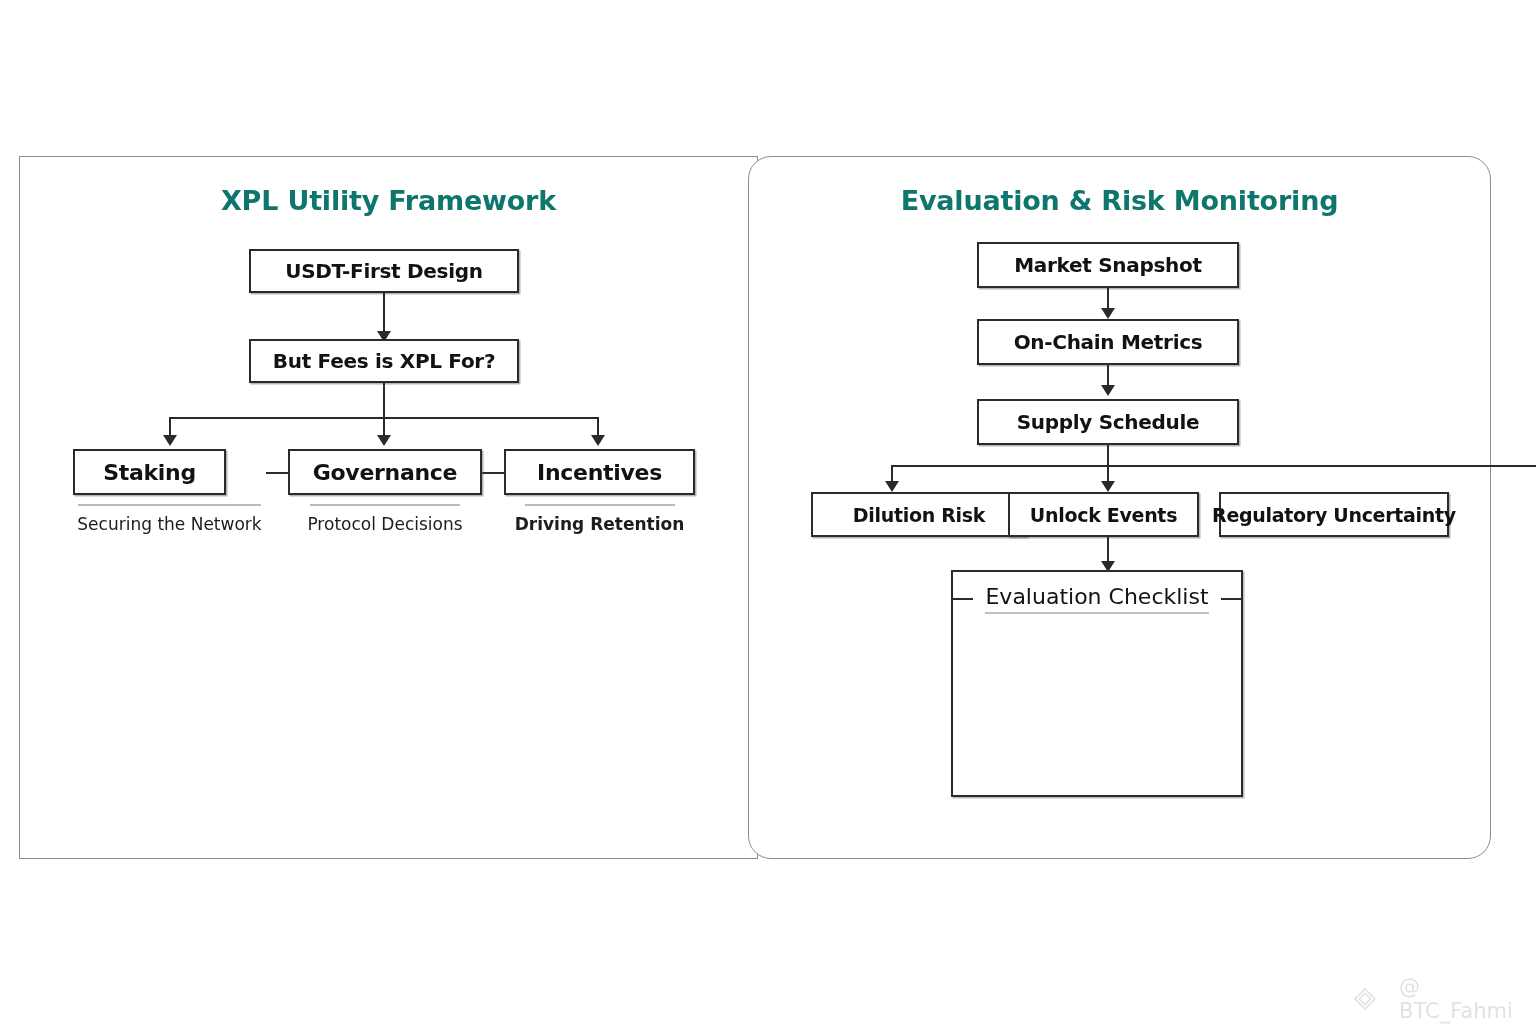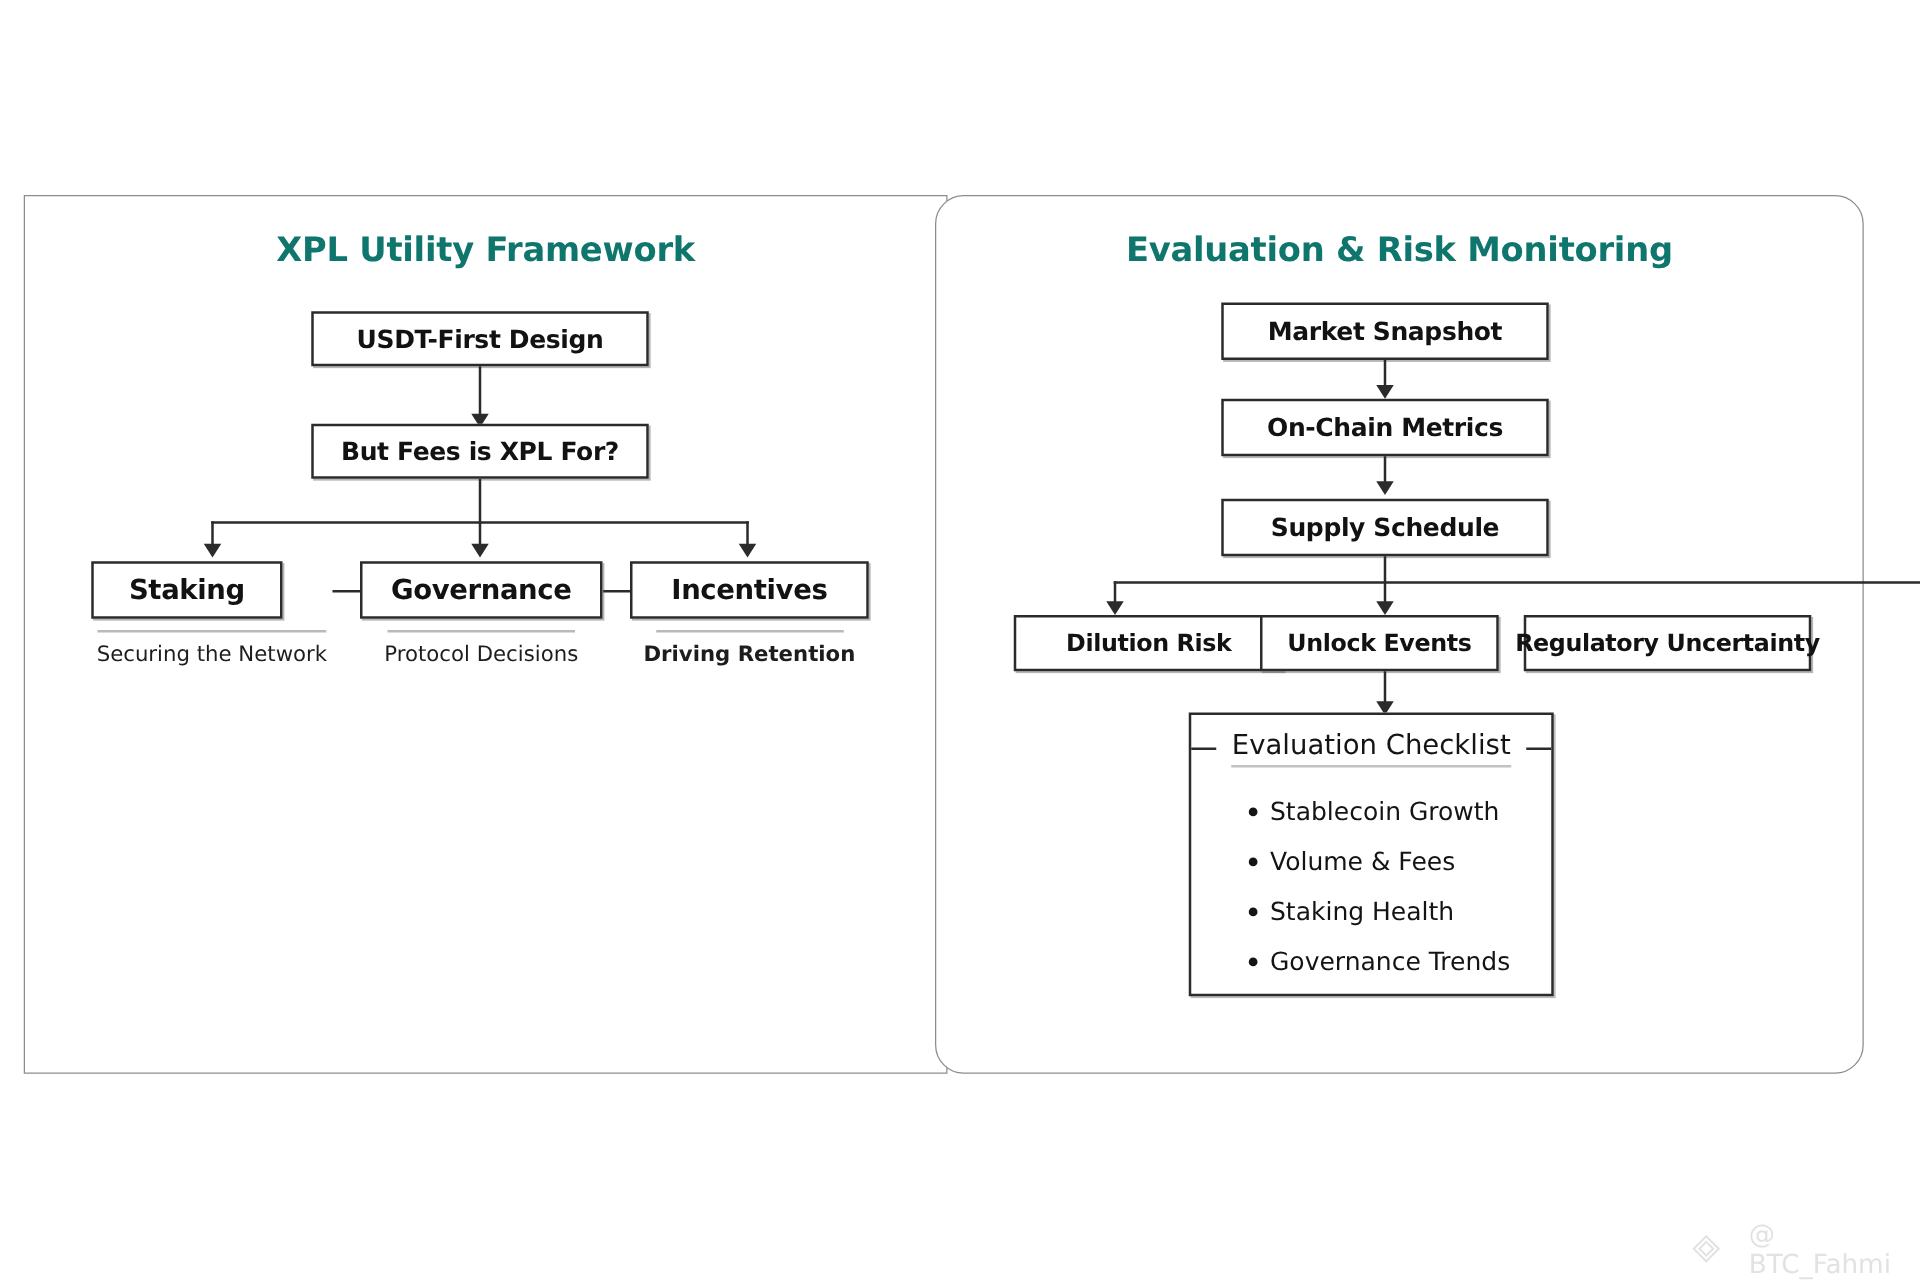--- a/index.html
+++ b/index.html
@@ -188,38 +188,20 @@
     <div class="vline" style="left:358px;top:380px;height:28px;"></div>
     <div class="arrow-head" style="left:352px;top:404px;"></div>
   </div>
 
   <div id="checklist-box">
     <div class="cl-head-wrap">
       <span class="cl-rule"></span>
       <span class="cl-title">Evaluation Checklist</span>
       <span class="cl-rule"></span>
     </div>
-    <div class="cl-items">
-      <div class="cl-item">
-        <span class="cl-bullet"></span>
-        <span>Stablecoin Growth</span>
-      </div>
-      <div class="cl-item">
-        <span class="cl-bullet"></span>
-        <span>Volume &amp; Fees</span>
-      </div>
-      <div class="cl-item">
-        <span class="cl-bullet"></span>
-        <span>Staking Health</span>
-      </div>
-      <div class="cl-item">
-        <span class="cl-bullet"></span>
-        <span>Governance Trends</span>
-      </div>
-    </div>
   </div>
 
   <div id="watermark">
     <span>
       <svg width="26" height="26" viewBox="0 0 26 26" aria-hidden="true">
         <path d="M13 3 L23 13 L13 23 L3 13 Z" fill="none" stroke="#e2e2e2" stroke-width="1.6"></path>
         <path d="M13 7.5 L18.5 13 L13 18.5 L7.5 13 Z" fill="none" stroke="#e2e2e2" stroke-width="1.6"></path>
       </svg>
     </span>
     <span>@ BTC_Fahmi</span>

